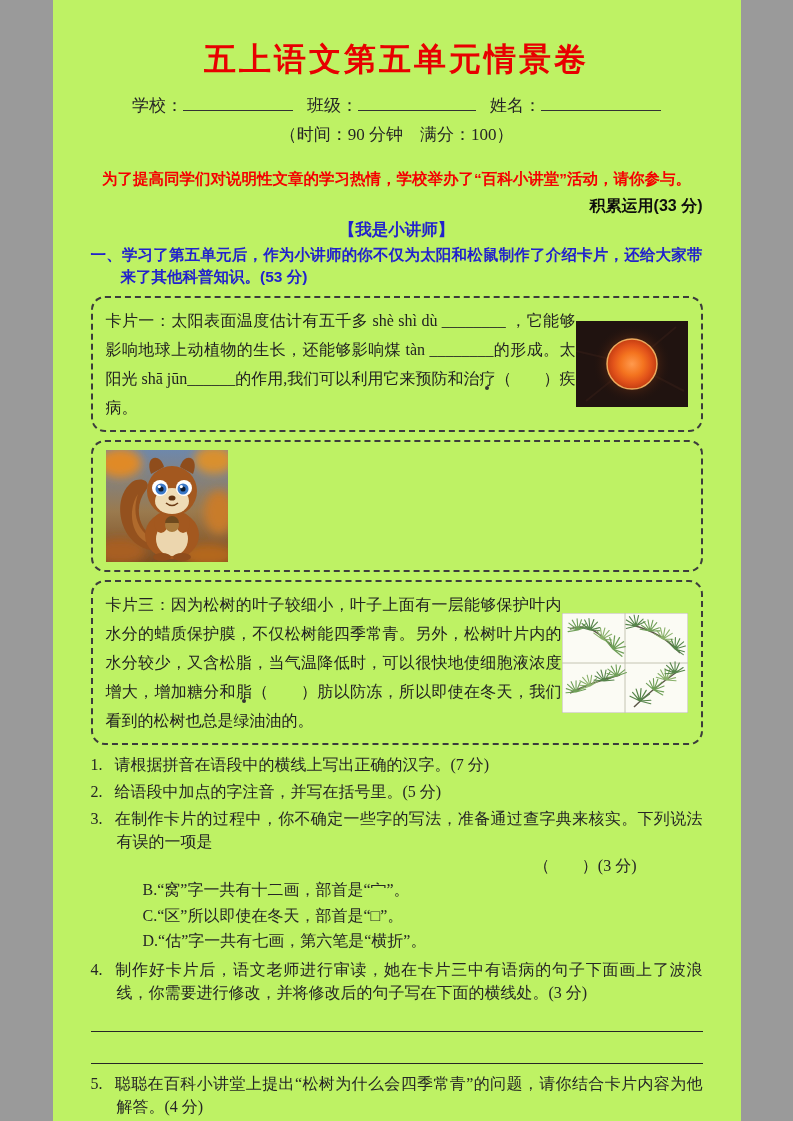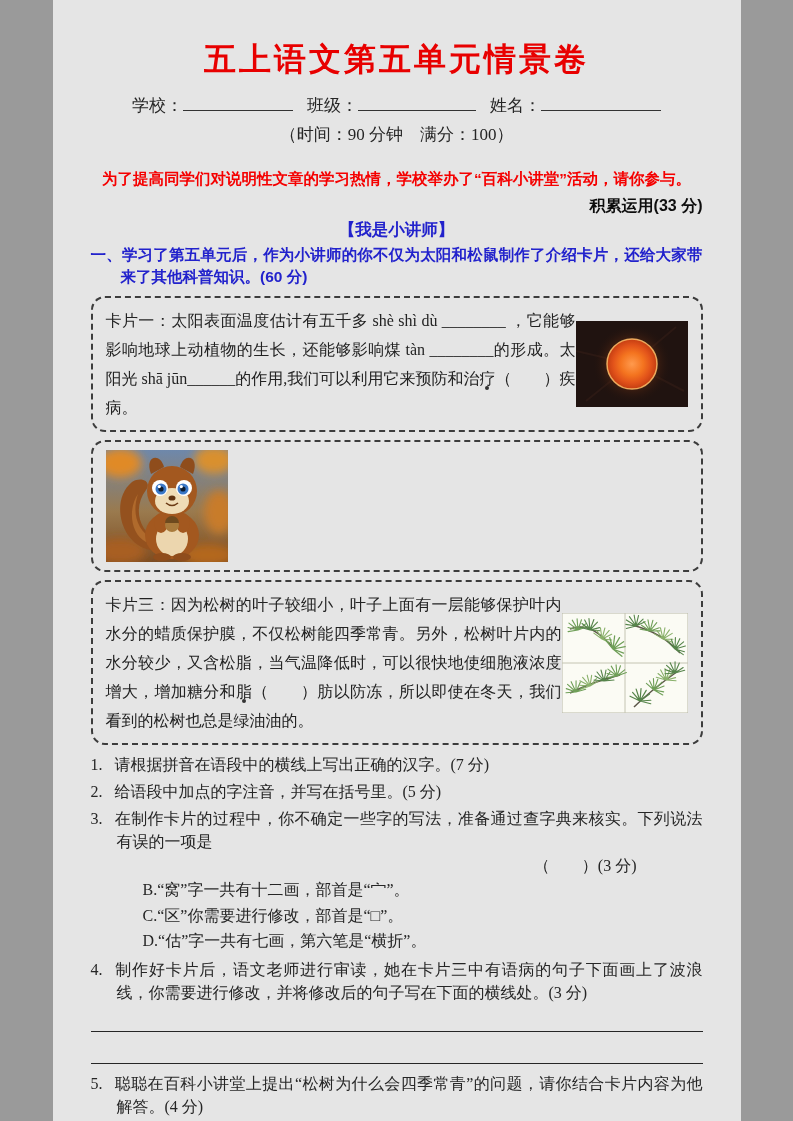--- a/index.html
+++ b/index.html
@@ -1,16 +1,16 @@
 <!DOCTYPE html>
 <html><head>
 <meta charset="utf-8">
 <style>
   html,body{margin:0;padding:0;background:#9a9a9a;}
-  .page{width:688px;height:1121px;margin:0 auto;background:#e5e5e5;overflow:hidden;
+  .page{width:688px;height:1121px;margin:0 auto;background:#bef264;overflow:hidden;
         font-family:"Liberation Serif","DejaVu Serif",serif;color:#262626;position:relative;}
   .inner{padding:34px 38px 0 38px;}
   .sans{font-family:"Liberation Sans","DejaVu Sans",sans-serif;}
 
   .title{text-align:center;color:#e80000;font-family:"Liberation Sans","DejaVu Sans",sans-serif;
          font-weight:bold;font-size:32px;letter-spacing:3px;margin:4px 0 12px 0;}
   .info-row{display:flex;justify-content:center;align-items:baseline;font-size:17px;margin:2px 0 6px 0;}
   .info-row .lbl{margin-left:14px;text-align:right;}
   .blank-line{display:inline-block;border-bottom:1.5px solid #333;height:15px;}
   .w1{width:110px;} .w2{width:118px;} .w3{width:120px;}
@@ -53,21 +53,21 @@
       <span class="lbl">姓名：</span>
         <span class="blank-line w3"></span>
     </div>
 
     <div class="meta">（时间：90 分钟　满分：100）</div>
 
     <div class="notice sans">为了提高同学们对说明性文章的学习热情，学校举办了“百科小讲堂”活动，请你参与。</div>
 
     <div class="sec-title sans">积累运用(33 分)</div>
     <div class="sec-sub sans">【我是小讲师】</div>
-    <div class="q-intro sans">一、学习了第五单元后，作为小讲师的你不仅为太阳和松鼠制作了介绍卡片，还给大家带来了其他科普知识。(60 分)</div>
+    <div class="q-intro sans">一、学习了第五单元后，作为小讲师的你不仅为太阳和松鼠制作了介绍卡片，还给大家带来了其他科普知识。(53 分)</div>
 
     <div class="card">
       <div class="card-text"><span>卡片一：太阳表面温度估计有五千多 shè shì dù ________ ，它能够影响地球上动植物的生长，还能够影响煤 tàn ________的形成。太阳光 shā jūn______的作用,我们可以利用它来预防和治</span><span class="em-dot">疗</span><span>（　　）疾病。</span></div>
       <div class="card-img">
         <svg width="112" height="86" viewBox="0 0 112 86">
           <defs>
             <radialGradient id="sg" cx="50%" cy="50%" r="50%">
               <stop offset="0%" stop-color="#ff9a4d"></stop>
                 <stop offset="45%" stop-color="#f4741f"></stop>
               <stop offset="75%" stop-color="#e2531a"></stop>
@@ -172,21 +172,21 @@
         </svg>
       </div>
     </div>
 
     <div class="q"><span class="q-num">1.</span><span>请根据拼音在语段中的横线上写出正确的汉字。(7 分)</span></div>
     <div class="q"><span class="q-num">2.</span><span>给语段中加点的字注音，并写在括号里。(5 分)</span></div>
     <div class="q"><span class="q-num">3.</span><span>在制作卡片的过程中，你不确定一些字的写法，准备通过查字典来核实。下列说法有误的一项是</span></div>
     <div class="q3-slot">（　　）(3 分)</div>
 
     <div class="opt">B.“窝”字一共有十二画，部首是“宀”。</div>
-    <div class="opt">C.“区”你需要进行修改，部首是“□”。</div>
+    <div class="opt">C.“区”所以即使在冬天，部首是“□”。</div>
     <div class="opt">D.“估”字一共有七画，第六笔是“横折”。</div>
 
     <div class="q"><span class="q-num">4.</span><span>制作好卡片后，语文老师进行审读，她在卡片三中有语病的句子下面画上了波浪线，你需要进行修改，并将修改后的句子写在下面的横线处。(3 分)</span></div>
     <div class="ans-line gap1"></div>
     <div class="ans-line gap2"></div>
 
     <div class="q" style="margin-top:8px;"><span class="q-num">5.</span><span>聪聪在百科小讲堂上提出“松树为什么会四季常青”的问题，请你结合卡片内容为他解答。(4 分)</span></div>
     <div class="ans-line gap1"></div>
     <div class="ans-line gap2"></div>
 

